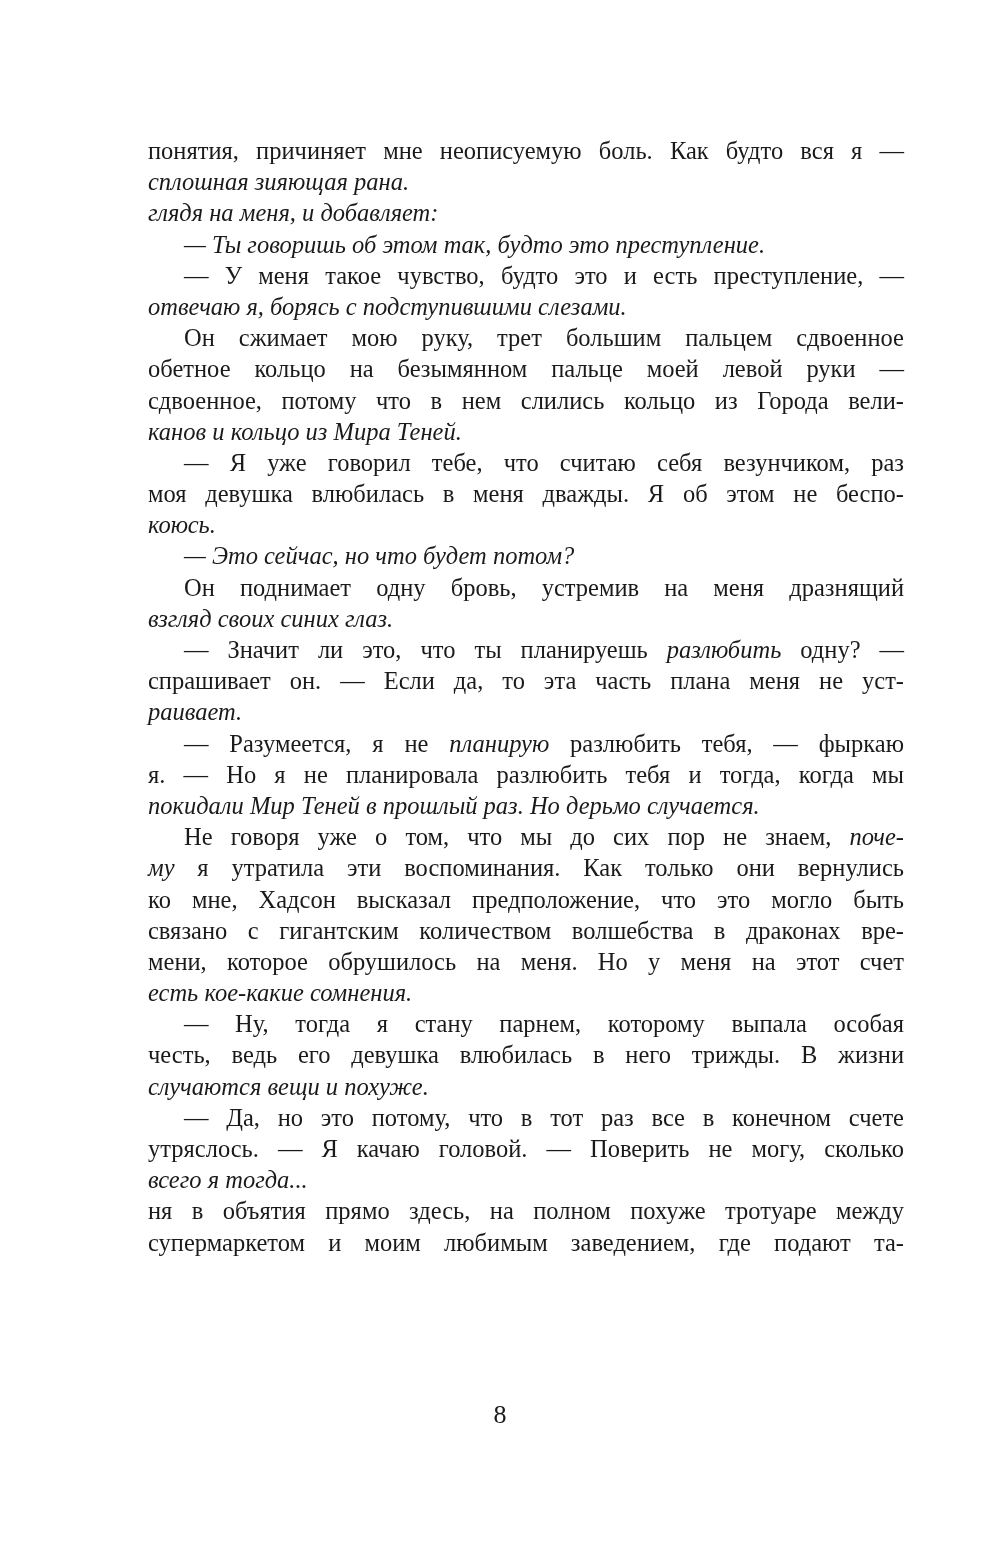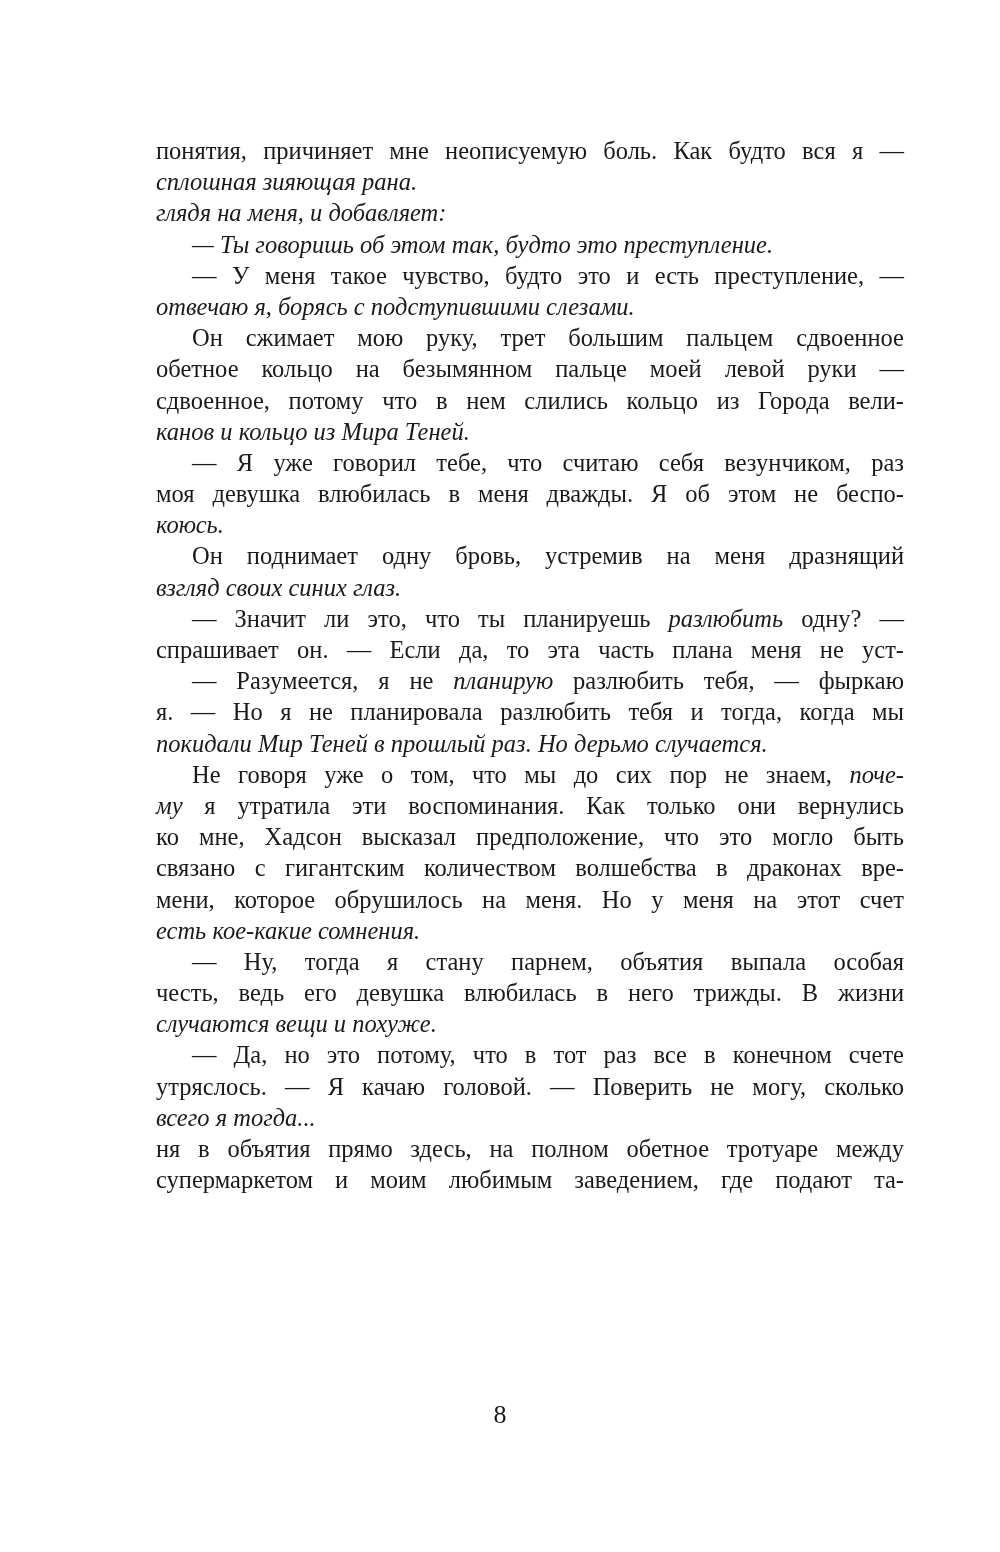--- a/index.html
+++ b/index.html
@@ -10,21 +10,20 @@
   }
   .text-block {
     position: absolute; left: 148px; top: 135px; width: 756px;
     font-family: "Liberation Serif", "DejaVu Serif", serif;
     font-size: 24.5px; line-height: 31.2px; color: #1a1a1a;
   }
   .line {
     display: block; height: 31.2px; white-space: nowrap;
     text-align: justify; text-align-last: justify;
     overflow: visible;
-    margin-left: 8px;
   }
   .line.last { text-align-last: left; font-style: italic; }
   .line.indent { padding-left: 36px; }
   .line i { }
   .page-number {
     position: absolute; left: 0; width: 1000px; top: 1400px;
     text-align: center;
     font-family: "Liberation Serif", "DejaVu Serif", serif;
     font-size: 26px; color: #1a1a1a;
   }
@@ -40,36 +39,38 @@
       <div class="line indent last">— Ты говоришь об этом так, будто это преступление.</div>
       <div class="line indent">— У меня такое чувство, будто это и есть преступление, —</div>
       <div class="line last">отвечаю я, борясь с подступившими слезами.</div>
       <div class="line indent">Он сжимает мою руку, трет большим пальцем сдвоенное</div>
       <div class="line">обетное кольцо на безымянном пальце моей левой руки —</div>
       <div class="line">сдвоенное, потому что в нем слились кольцо из Города вели-</div>
       <div class="line last">канов и кольцо из Мира Теней.</div>
       <div class="line indent">— Я уже говорил тебе, что считаю себя везунчиком, раз</div>
       <div class="line">моя девушка влюбилась в меня дважды. Я об этом не беспо-</div>
       <div class="line last">коюсь.</div>
+      <div class="line indent last">— Это сейчас, но что будет потом?</div>
       <div class="line indent">Он поднимает одну бровь, устремив на меня дразнящий</div>
       <div class="line last">взгляд своих синих глаз.</div>
       <div class="line indent"><span>— Значит ли это, что ты планируешь </span><i>разлюбить</i><span> одну? —</span></div>
       <div class="line">спрашивает он. — Если да, то эта часть плана меня не уст-</div>
+      <div class="line last">раивает.</div>
       <div class="line indent"><span>— Разумеется, я не </span><i>планирую</i><span> разлюбить тебя, — фыркаю</span></div>
       <div class="line">я. — Но я не планировала разлюбить тебя и тогда, когда мы</div>
       <div class="line last">покидали Мир Теней в прошлый раз. Но дерьмо случается.</div>
       <div class="line indent"><span>Не говоря уже о том, что мы до сих пор не знаем, </span><i>поче-</i></div>
       <div class="line"><i>му</i><span> я утратила эти воспоминания. Как только они вернулись</span></div>
       <div class="line">ко мне, Хадсон высказал предположение, что это могло быть</div>
       <div class="line">связано с гигантским количеством волшебства в драконах вре-</div>
       <div class="line">мени, которое обрушилось на меня. Но у меня на этот счет</div>
       <div class="line last">есть кое-какие сомнения.</div>
-      <div class="line indent">— Ну, тогда я стану парнем, объятия выпала особая</div>
+      <div class="line indent">— Ну, тогда я стану парнем, которому выпала особая</div>
       <div class="line">честь, ведь его девушка влюбилась в него трижды. В жизни</div>
       <div class="line last">случаются вещи и похуже.</div>
       <div class="line indent">— Да, но это потому, что в тот раз все в конечном счете</div>
       <div class="line">утряслось. — Я качаю головой. — Поверить не могу, сколько</div>
       <div class="line last">всего я тогда...</div>
-      <div class="line">ня в объятия прямо здесь, на полном обетное тротуаре между</div>
+      <div class="line">ня в объятия прямо здесь, на полном похуже тротуаре между</div>
       <div class="line">супермаркетом и моим любимым заведением, где подают та-</div>
     </div>
   <div class="page-number">8</div>
 </div>
 
 </body></html>

